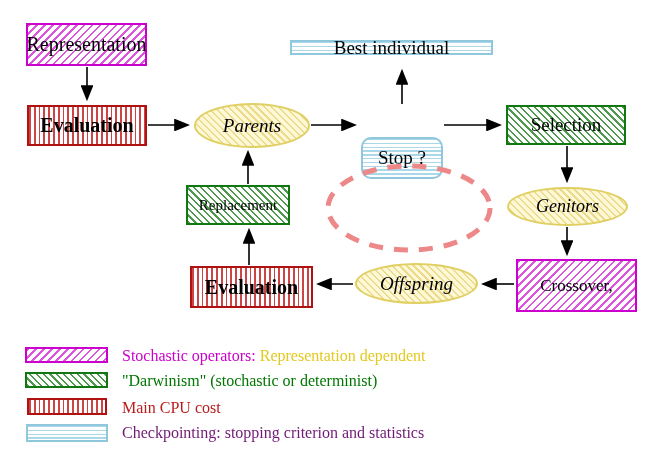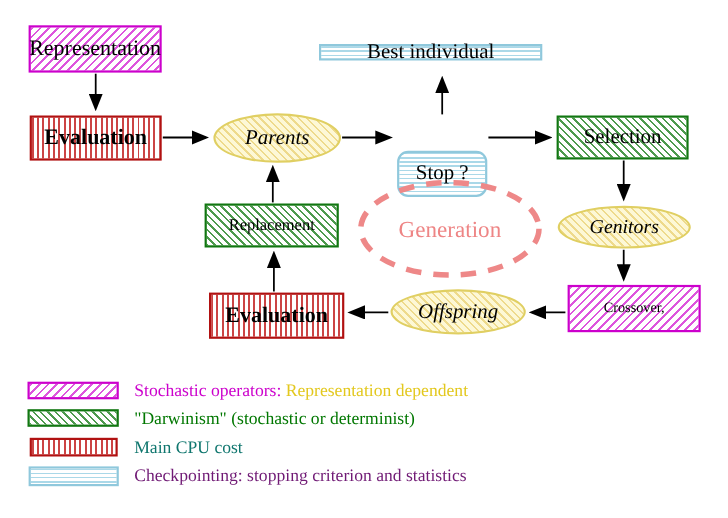--- a/index.html
+++ b/index.html
@@ -35,42 +35,42 @@
     font-style:italic;
   }
   
   #n-init{left:26px;top:23px;width:121px;height:43px;font-size:20px;}
   #n-eval-top{left:27px;top:105px;width:120px;height:41px;font-size:20px;}
   #n-parents{left:194px;top:103px;width:116px;height:45px;font-size:19px;}
   #n-stop{left:361px;top:105px;width:82px;height:42px;font-size:19px;border-radius:10px;margin-top:32px;}
   #n-best{left:290px;top:40px;width:203px;height:15px;font-size:19px;}
   #n-selection{left:506px;top:105px;width:120px;height:40px;font-size:19px;}
   #n-genitors{left:507px;top:187px;width:121px;height:39px;font-size:18px;}
-  #n-crossover{left:516px;top:259px;width:121px;height:43px;font-size:13px;line-height:1.25;flex-direction:column;}
+  #n-crossover{left:516px;top:259px;width:121px;height:53px;font-size:17px;line-height:1.25;flex-direction:column;}
   #n-offspring{left:355px;top:263px;width:123px;height:41px;font-size:19px;}
   #n-eval-bot{left:190px;top:266px;width:123px;height:42px;font-size:20px;}
-  #n-replacement{left:186px;top:185px;width:122px;height:40px;font-size:15px;}
+  #n-replacement{left:186px;top:185px;width:104px;height:40px;font-size:15px;}
   #n-generation{
     left:325px;top:164px;width:168px;height:89px;position:absolute;
     display:flex;align-items:center;justify-content:center;
     color:#ee8585;font-size:21px;
   }
   
   #overlay{position:absolute;left:0;top:0;pointer-events:none;}
   
   .swatch{position:absolute;box-sizing:border-box;}
   #sw1{left:25px;top:347px;width:83px;height:16px;}
   #sw2{left:25px;top:372px;width:83px;height:16px;}
   #sw3{left:27px;top:398px;width:80px;height:17px;}
   #sw4{left:26px;top:424px;width:82px;height:18px;}
   .legend-text{position:absolute;left:122px;font-size:16px;white-space:nowrap;}
   #lt1{top:347px;color:#cc00cc;}
   #lt1 .suffix{color:#e3c81e;margin-left:4px;}
   #lt2{top:372px;color:#007700;}
-  #lt3{top:399px;color:#0f766e;}
+  #lt3{top:399px;color:#b91c1c;}
   #lt4{top:424px;color:#701a75;}
 </style>
 </head>
 <body>
 
 <div id="canvas">
 
   <div class="node hatch-magenta" id="n-init">
     <span>Representation</span>
   </div>
@@ -108,23 +108,20 @@
   </div>
 
   <div class="node stripe-red" id="n-eval-bot">
     <span>Evaluation</span>
   </div>
 
   <div class="node hatch-green" id="n-replacement">
     <span>Replacement</span>
   </div>
 
-  <div id="n-generation">
-    <span>Generation</span>
-  </div>
 
   <svg id="overlay" width="662" height="471" viewBox="0 0 662 471">
     <defs>
       <marker id="ah" viewBox="0 0 10 8" refX="8" refY="4" markerWidth="10" markerHeight="8" orient="auto">
         <path d="M0,0 L10,4 L0,8 Z" fill="#000"></path>
       </marker>
     </defs>
     <ellipse cx="409" cy="208" rx="81" ry="42" fill="none" stroke="#ee8888" stroke-width="5" stroke-dasharray="14 11"></ellipse>
     <g stroke="#000" stroke-width="1.6" fill="none">
       <line x1="87" y1="67" x2="87" y2="98" marker-end="url(#ah)"></line>

